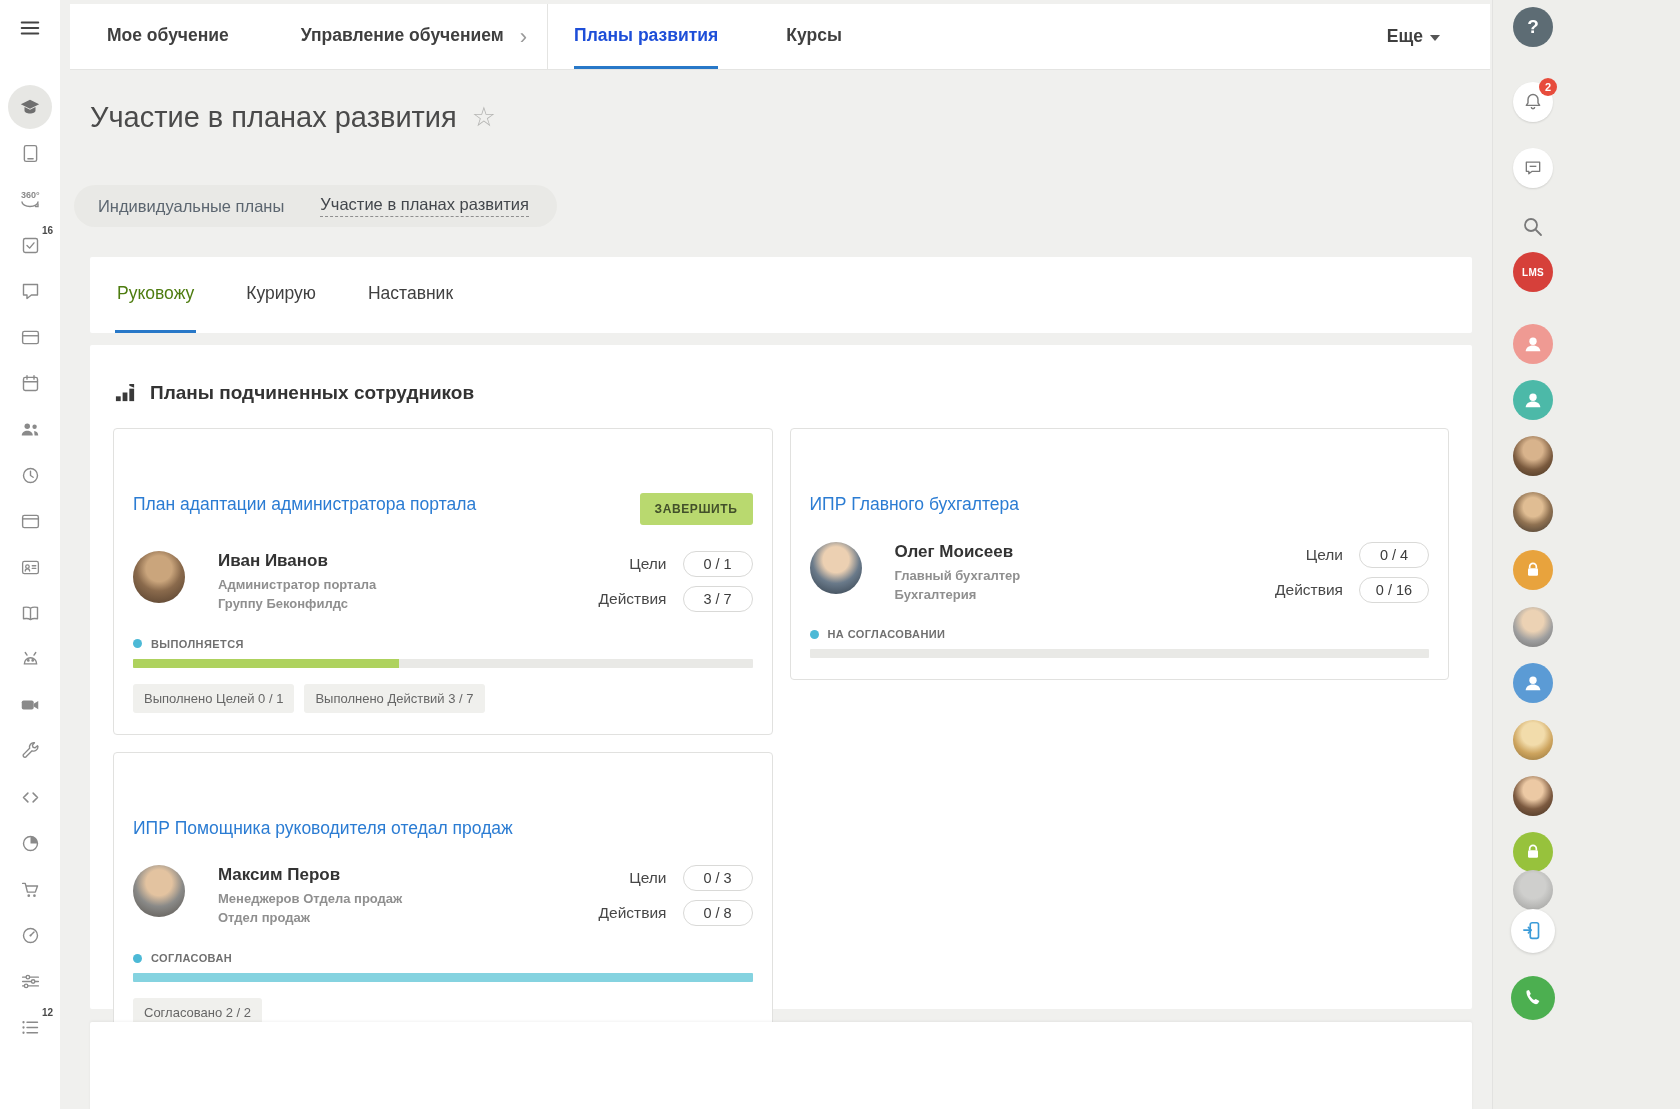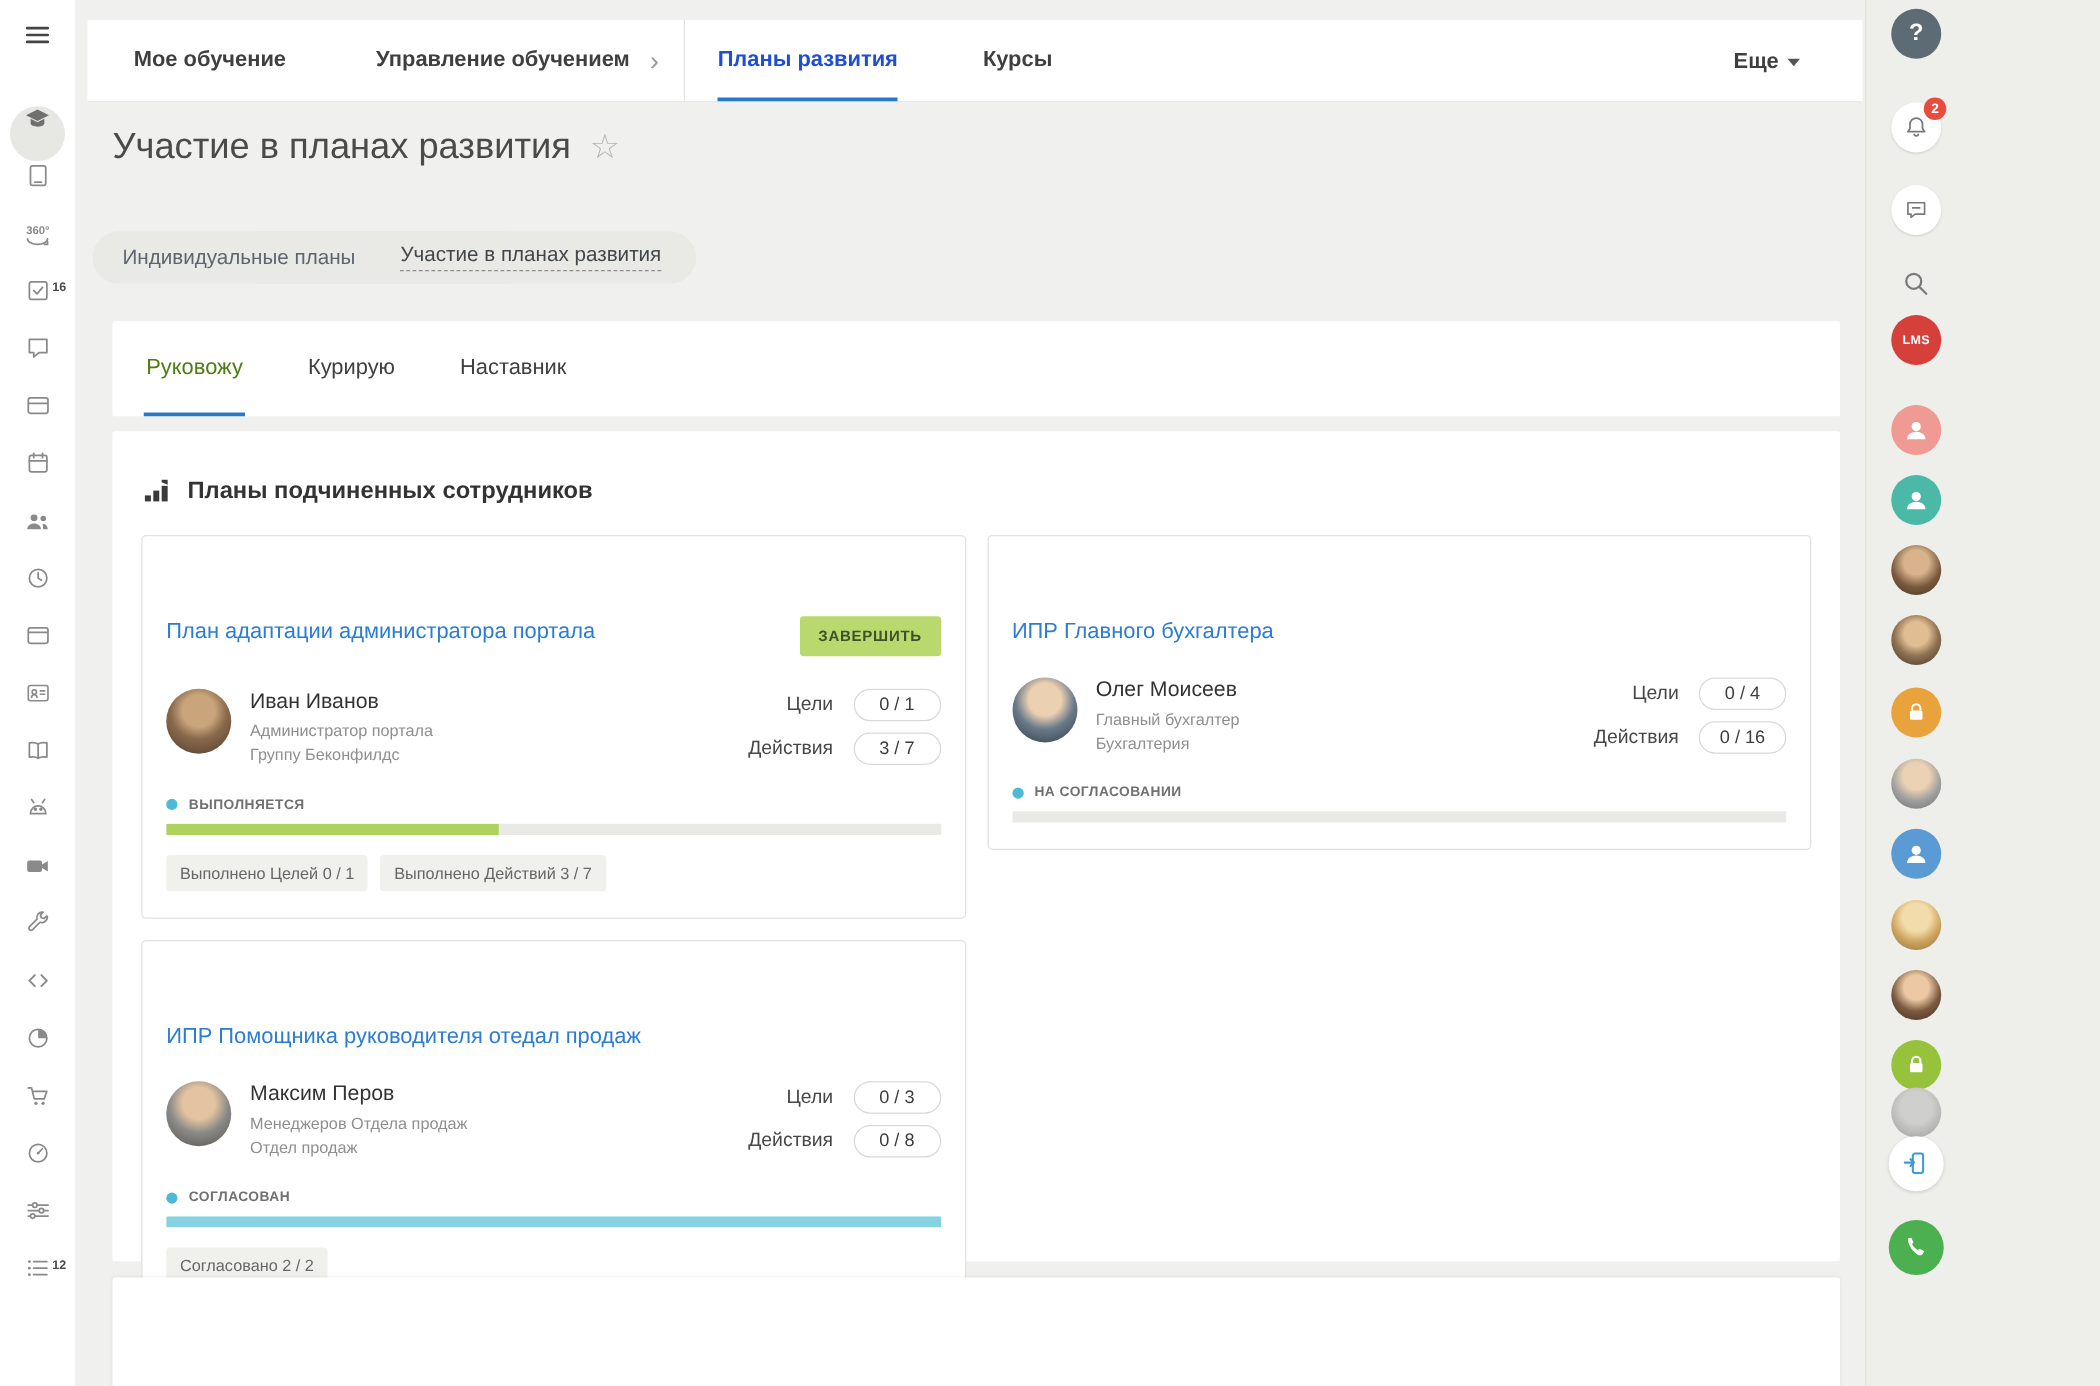--- a/index.html
+++ b/index.html
@@ -5,26 +5,26 @@
   * { box-sizing: border-box; margin: 0; padding: 0; }
   html,body { width:1680px; height:1109px; overflow:hidden; }
   body {
     font-family: "Liberation Sans","DejaVu Sans",sans-serif;
     background:#f0f0ee; position:relative; color:#3f3f3f;
   }
   
   .left-rail { position:absolute; left:0; top:0; width:60px; height:100%; background:#fff; z-index:6; }
   .hamburger { height:56px; display:flex; align-items:center; justify-content:center; cursor:pointer; }
   .rail-list { margin-top:28px; }
-  .rail-item { width:60px; height:46px; display:flex; align-items:flex-start; justify-content:center; position:relative; cursor:pointer; }
+  .rail-item { width:60px; height:46px; display:flex; align-items:center; justify-content:center; position:relative; cursor:pointer; }
   .rail-item.active::before { content:""; position:absolute; width:44px; height:44px; border-radius:50%; background:#e7e7e4; left:8px; top:1px; }
   .rail-item svg { position:relative; }
   .rail-badge { position:absolute; top:3px; right:7px; font-size:10px; color:#4a4a4a; font-weight:bold; }
   
-  .top-nav { position:absolute; left:70px; top:16px; width:1420px; height:66px; background:#fff; border-bottom:1px solid #e4e4e2; display:flex; align-items:stretch; z-index:4; }
+  .top-nav { position:absolute; left:70px; top:4px; width:1420px; height:66px; background:#fff; border-bottom:1px solid #e4e4e2; display:flex; align-items:stretch; z-index:4; }
   .nav-item { display:flex; align-items:center; font-size:17.5px; font-weight:600; color:#3f3f3f; border-bottom:3px solid transparent; cursor:pointer; white-space:nowrap; }
   .nav-item.active { color:#1d4ed8; border-bottom-color:#2878c8;justify-content:flex-end; }
   .nav-expander { display:flex; align-items:center; color:#9a9a9a; font-size:22px; margin-left:16px; cursor:pointer; }
   .nav-divider { border-left:1px solid #e4e4e2; margin-left:20px; }
   .nav-more { margin-left:auto; margin-right:50px; display:flex; align-items:center; gap:7px; font-size:17.5px; font-weight:600; color:#3f3f3f; cursor:pointer; }
   .caret-down { width:0; height:0; border-left:5px solid transparent; border-right:5px solid transparent; border-top:6px solid #555; margin-top:3px; }
   .ml37{margin-left:37px}.ml72{margin-left:72px}.ml26{margin-left:26px}.ml68{margin-left:68px}.ml70{margin-left:70px}
   
   .page-head { position:absolute; left:90px; top:101px; display:flex; align-items:center; gap:15px; }
   .page-title { font-size:29px; font-weight:400; color:#4a4a4a; }
@@ -40,21 +40,21 @@
   
   .main-panel { position:absolute; left:90px; top:345px; width:1382px; height:664px; background:#fff; border-radius:2px; }
   .section-head { display:flex; align-items:center; gap:13px; padding:36px 24px 24px; font-size:19px; font-weight:bold; color:#333; }
   .cards { display:grid; grid-template-columns:1fr 1fr; gap:17px; padding:0 23px; align-items:start; }
   .plan-card { border:1px solid #e1e1df; border-radius:4px; background:#fff; padding:19px 19px 21px; }
   .card-head { display:flex; justify-content:space-between; align-items:flex-start; gap:12px;margin-top:45px; }
   .card-title { font-size:17.5px; color:#2b7cd3; line-height:1.3; cursor:pointer; max-width:470px; }
   .finish-btn { background:#b9d96f; color:#42502a; border:none; border-radius:3px; font-size:12px; font-weight:bold; letter-spacing:.6px; padding:9px 15px; cursor:pointer; white-space:nowrap; font-family:inherit; }
   .person-row { display:flex; align-items:flex-start; margin-top:26px; }
   .avatar { width:52px; height:52px; border-radius:50%; flex:0 0 52px; }
-  .person-info { margin-left:15px; }
+  .person-info { margin-left:33px;font-weight:bold; }
   .person-name { font-size:17px; color:#333; margin-bottom:5px; }
   .person-sub { font-size:13px; color:#8f8f8f; line-height:1.45; }
   .stats { margin-left:auto; display:flex; flex-direction:column; gap:9px; }
   .stat-row { display:flex; align-items:center; justify-content:flex-end; gap:16px; }
   .stat-label { font-size:15.5px; color:#474747; }
   .stat-pill { min-width:70px; text-align:center; border:1px solid #d9d9d7; border-radius:15px; padding:4px 10px; font-size:14.5px; color:#3c3c3c; background:#fff; }
   .status-row { display:flex; align-items:center; gap:9px; margin-top:24px; }
   .status-dot { width:9px; height:9px; border-radius:50%; background:#4cb9d6; }
   .status-label { font-size:11px; font-weight:bold; color:#707070; letter-spacing:.4px; }
   .progress { margin-top:9px; height:9px; background:#e9e9e6; overflow:hidden; border-radius:1px; }

